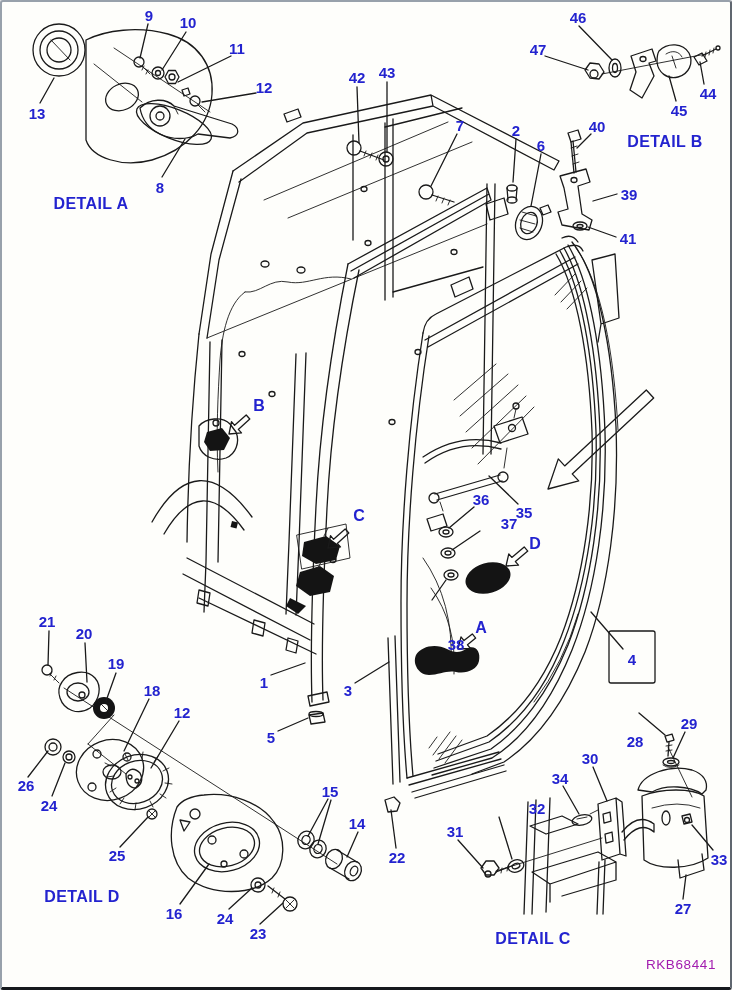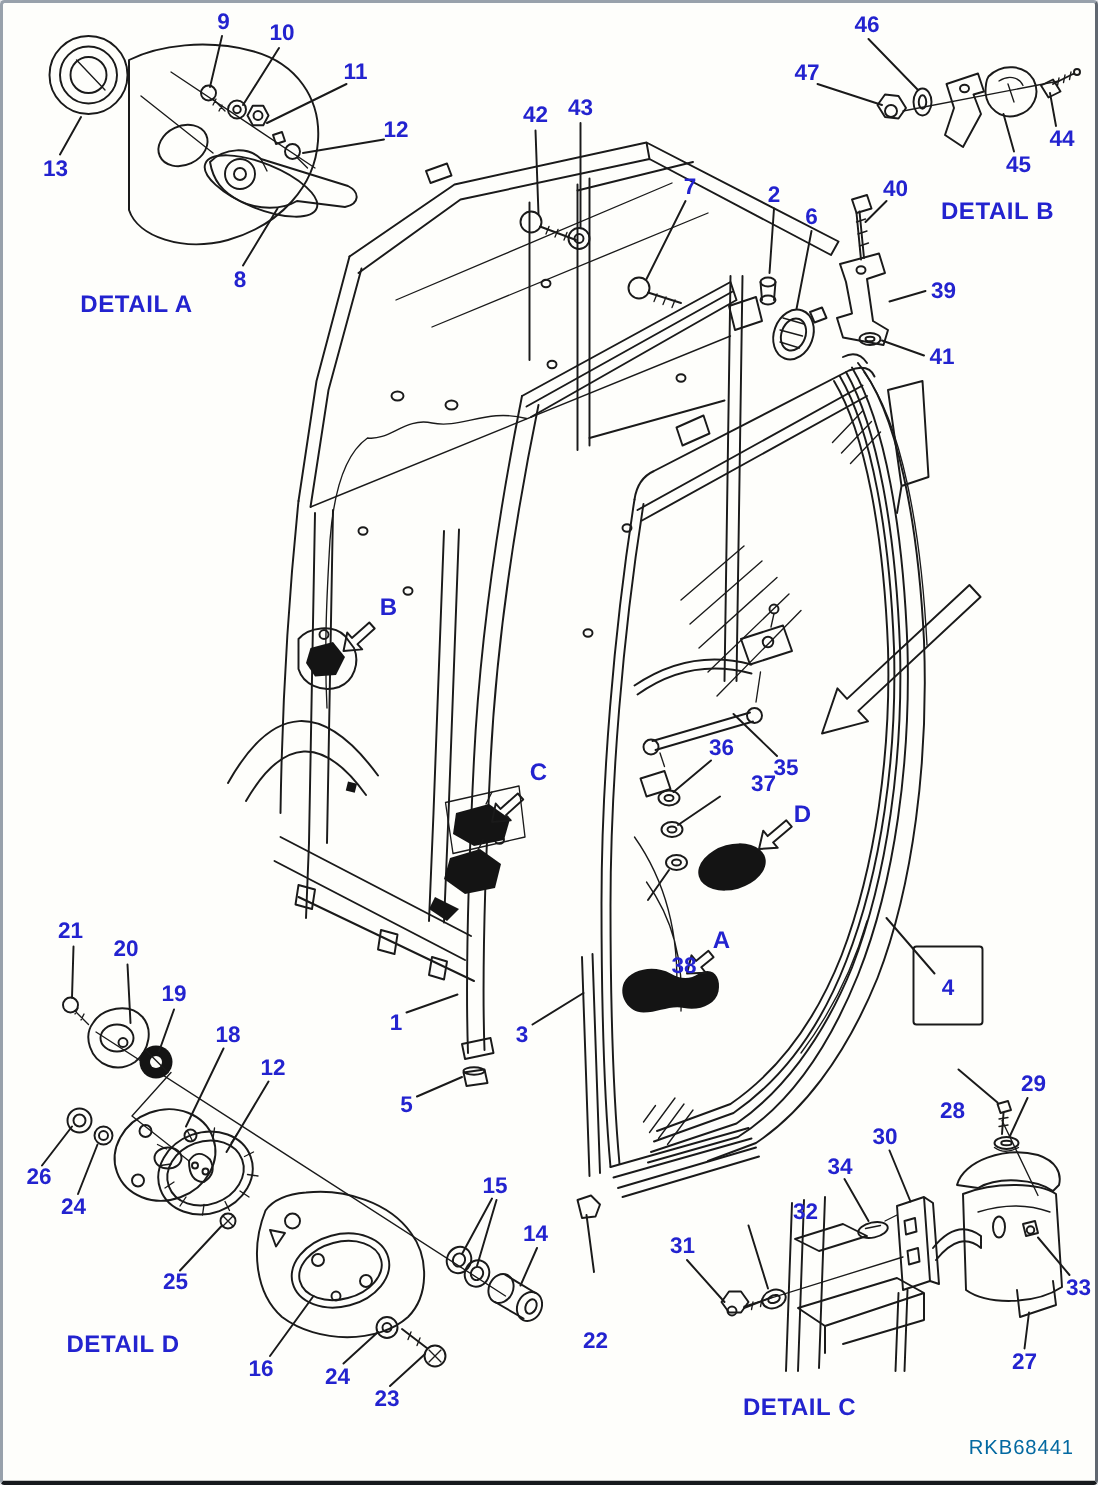--- a/index.html
+++ b/index.html
@@ -17,21 +17,21 @@
   svg.art .thin{stroke-width:0.9;}
   svg.art .bf{fill:#141414;stroke:none;}
   svg.art .wf{fill:#fefefb;stroke:none;}
   .overlay{position:absolute;left:0;top:0;width:100%;height:100%;pointer-events:none;}
   .co{position:absolute;transform:translate(-50%,-50%);font-weight:700;font-size:15px;
       color:var(--callout,#2323cf);letter-spacing:0;line-height:1;}
   .view-letter{position:absolute;transform:translate(-50%,-50%);font-weight:700;font-size:16px;
       color:var(--callout,#2323cf);line-height:1;}
   .detail-title{position:absolute;transform:translate(-50%,-50%);font-weight:700;font-size:16px;
       color:var(--callout,#2323cf);white-space:nowrap;letter-spacing:.4px;line-height:1;}
-  .doc-code{position:absolute;right:14px;top:955px;font-size:13.5px;color:#0369a1;letter-spacing:.6px;}
+  .doc-code{position:absolute;right:14px;top:955px;font-size:13.5px;color:#a21caf;letter-spacing:.6px;}
 </style>
 </head>
 <body>
 
 <div class="page">
 
 <svg class="art" width="732" height="990" viewBox="0 0 732 990">
 
   <g>
     <path d="M231,169 L301,121 L429,93 L557,159 M237,180 L305,131 L431,104 L552,168 M429,93 L431,104 M557,159 L552,168"></path>
@@ -331,21 +331,21 @@
       <span class="co" style="left: 150px; top: 688px;">18</span>
       <span class="co" style="left: 180px; top: 710px;">12</span>
       <span class="co" style="left: 24px; top: 783px;">26</span>
       <span class="co" style="left: 47px; top: 803px;">24</span>
       <span class="co" style="left: 115px; top: 853px;">25</span>
       <span class="co" style="left: 262px; top: 680px;">1</span>
       <span class="co" style="left: 346px; top: 688px;">3</span>
       <span class="co" style="left: 269px; top: 735px;">5</span>
       <span class="co" style="left: 328px; top: 789px;">15</span>
       <span class="co" style="left: 355px; top: 821px;">14</span>
-      <span class="co" style="left: 395px; top: 855px; margin-top: 37px;">22</span>
+      <span class="co" style="left: 395px; top: 855px;">22</span>
       <span class="co" style="left: 172px; top: 911px;">16</span>
       <span class="co" style="left: 223px; top: 916px;">24</span>
       <span class="co" style="left: 256px; top: 931px;">23</span>
       <span class="co" style="left: 633px; top: 703px; margin-top: 36px;">28</span>
       <span class="co" style="left: 687px; top: 721px;">29</span>
       <span class="co" style="left: 588px; top: 756px;">30</span>
       <span class="co" style="left: 558px; top: 776px;">34</span>
       <span class="co" style="left: 495px; top: 806px; margin-left: 40px;">32</span>
       <span class="co" style="left: 453px; top: 829px;">31</span>
       <span class="co" style="left: 717px; top: 857px;">33</span>

